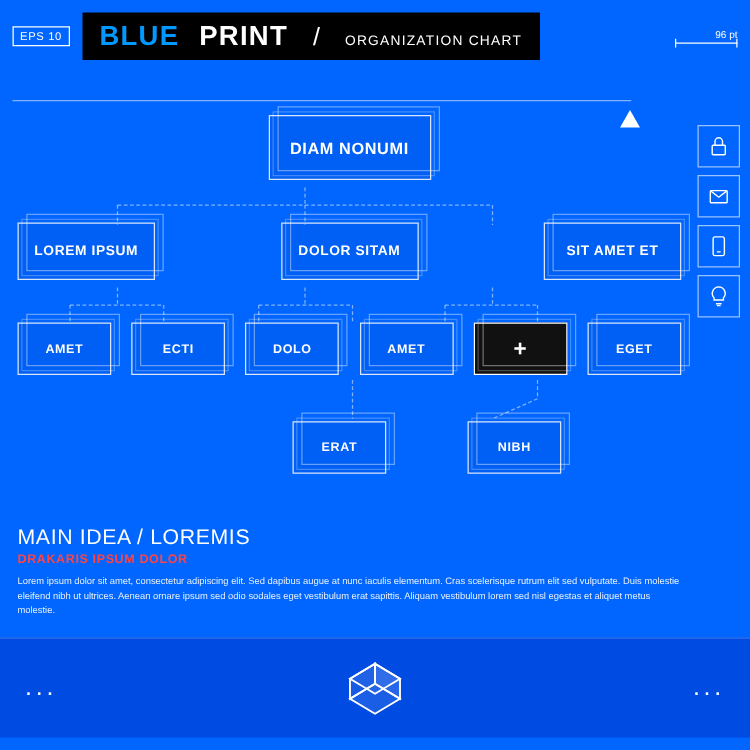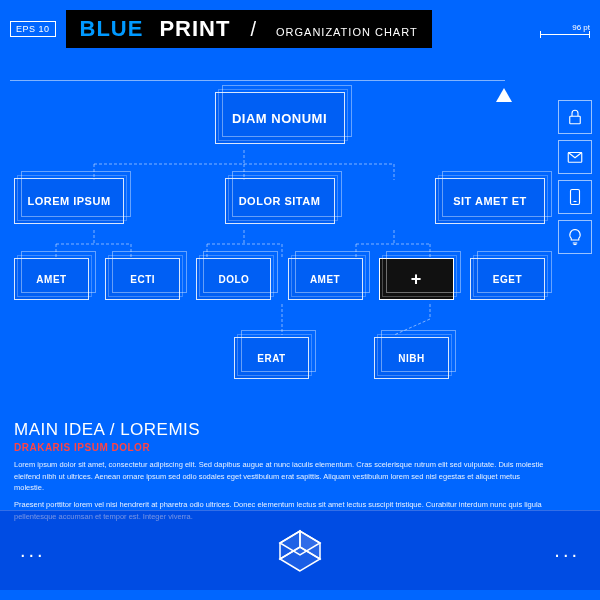--- a/index.html
+++ b/index.html
@@ -385,21 +385,20 @@
       <span>NIBH</span>
     </div>
   </div>
 
 </div>
 
 <div class="bottom-section">
   <div class="main-idea-title">MAIN IDEA / LOREMIS</div>
   <div class="main-idea-sub">DRAKARIS IPSUM DOLOR</div>
   <div class="main-idea-text">Lorem ipsum dolor sit amet, consectetur adipiscing elit. Sed dapibus augue at nunc iaculis elementum. Cras scelerisque rutrum elit sed vulputate. Duis molestie eleifend nibh ut ultrices. Aenean ornare ipsum sed odio sodales eget vestibulum erat sapittis. Aliquam vestibulum lorem sed nisl egestas et aliquet metus molestie.</div>
-  <div class="main-idea-text" style="margin-top:5px;">Praesent porttitor lorem vel nisi hendrerit at pharetra odio ultrices. Donec elementum lectus sit amet lectus suscipit tristique. Curabitur interdum nunc quis ligula pellentesque accumsan et tempor est. Integer viverra.</div>
 </div>
 
 <div class="bottom-footer">
   <span class="footer-dots">...</span>
   <svg class="footer-cube-svg" viewBox="0 0 70 70">
 
     <g stroke="white" stroke-width="1.5" fill="none">
 
       <polygon points="35,55 15,43 35,31 55,43" fill="rgba(255,255,255,0.1)" stroke="white"></polygon>
 

